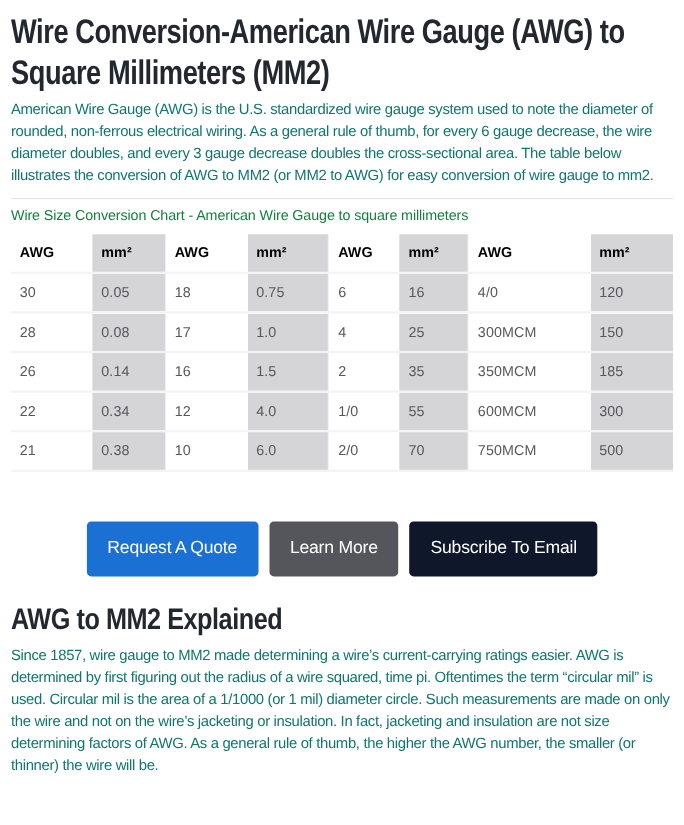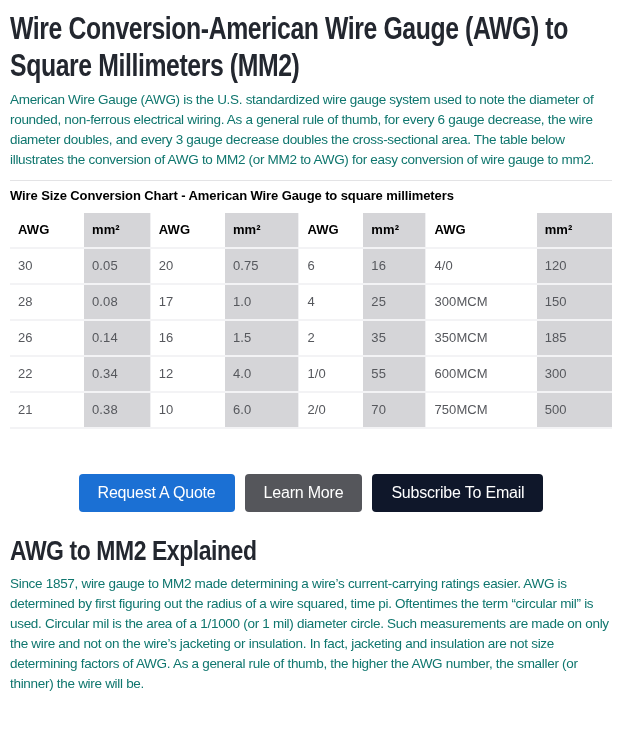--- a/index.html
+++ b/index.html
@@ -47,22 +47,22 @@
   p.body-text-2 { margin-top: 8px; }
 
   
   .table-section {
     margin-top: 10px;
     border-top: 1px solid #e3e3e5;
     padding-top: 7px;
   }
   .table-caption {
     font-size: 13px;
-    font-weight: 700;
-    color: #000000;
+    font-weight: 400;
+    color: #15803d;
     letter-spacing: -0.1px;
     margin-bottom: 10px;
   }
   table.conversion-table {
     width: 100%;
     border-collapse: collapse;
     table-layout: fixed;
   }
   .conversion-table th, .conversion-table td {
     font-size: 13px;
@@ -90,21 +90,21 @@
     justify-content: center;
     gap: 10px;
   }
   .btn {
     border: none;
     color: #ffffff;
     font-family: "Liberation Sans", sans-serif;
     font-size: 16px;
     letter-spacing: -0.2px;
     padding: 0 19px;
-    height: 38px;
+    height: 50px;
     border-radius: 4px;
     cursor: pointer;
   }
 </style>
 </head>
 <body>
 
 <div class="page">
 
   <h1 class="page-title">Wire Conversion-American Wire Gauge (AWG) to Square Millimeters (MM2)</h1>
@@ -134,21 +134,21 @@
             <th>AWG</th>
             <th class="gray">mm²</th>
             <th>AWG</th>
             <th class="gray">mm²</th>
           </tr>
       </thead>
       <tbody>
           <tr>
             <td>30</td>
             <td class="gray">0.05</td>
-            <td>20</td>
+            <td>18</td>
             <td class="gray">0.75</td>
             <td>6</td>
             <td class="gray">16</td>
             <td>4/0</td>
             <td class="gray">120</td>
           </tr>
           <tr>
             <td>28</td>
             <td class="gray">0.08</td>
             <td>17</td>

